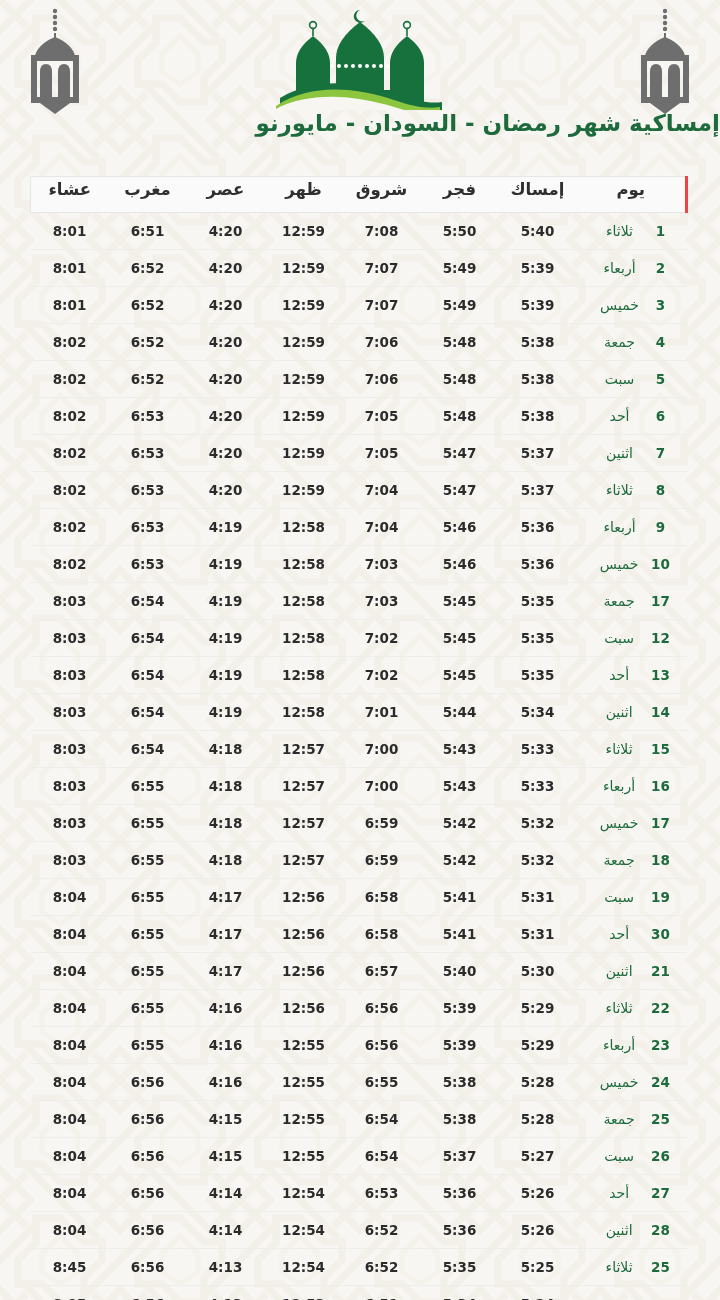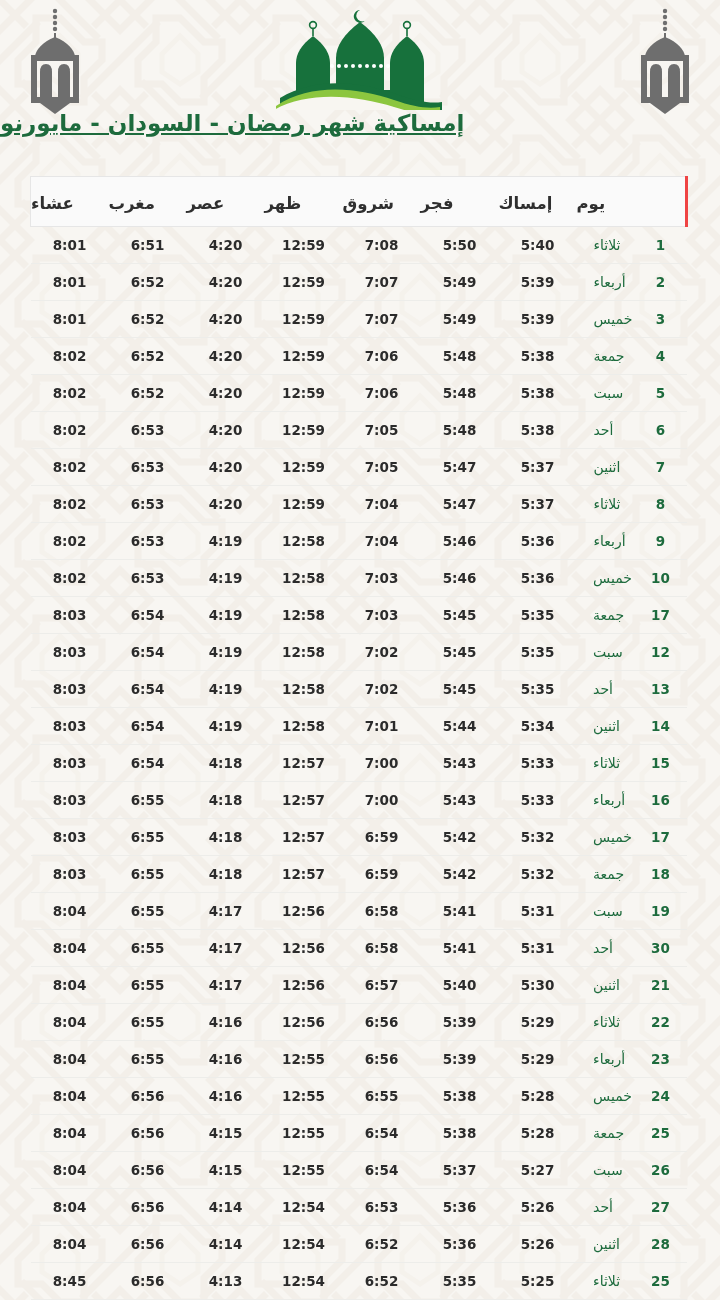--- a/index.html
+++ b/index.html
@@ -57,27 +57,26 @@
   .mosque {
     width: 188px;
     height: 104px;
   }
 
   .title {
     position: absolute;
     top: 110px;
     left: 0;
     right: 0;
-    text-align: left;
+    text-align: right;
     font-size: 23px;
     font-weight: bold;
     color: #1d6b3d;
     letter-spacing: 0;
     direction: rtl;
-    text-decoration: underline;
   }
 
   
   .table-wrap {
     margin: 8px 32px 0 32px;
     direction: rtl;
   }
   table.imsak {
     width: 100%;
     border-collapse: collapse;
@@ -85,22 +84,22 @@
     direction: rtl;
   }
   table.imsak thead th {
     background: #fafafa;
     border: 1px solid #e6e6e6;
     border-left: none;
     border-right: none;
     font-size: 16.5px;
     font-weight: bold;
     color: #2f2f2f;
-    padding: 17px 0 13px 0;
-    text-align: left;
+    padding: 3px 0 13px 0;
+    text-align: center;
   }
   table.imsak thead th:first-child { border-right: 3px solid #ef4444; }
   table.imsak thead th:last-child  { border-left: 1px solid #e6e6e6; }
 
   table.imsak tbody td {
     border-bottom: 1px solid #ededea;
     font-size: 13.5px;
     font-weight: bold;
     color: #2b2b2b;
     text-align: center;
@@ -122,21 +121,21 @@
     font-weight: bold;
     color: #1d6b3d;
     font-size: 13.5px;
   }
   td.day-cell .dayname {
     display: inline-block;
     font-weight: normal;
     color: #1d6b3d;
     font-size: 14px;
     min-width: 52px;
-    text-align: left;
+    text-align: center;
     margin-right: 6px;
   }
 
   
   col.c-day     { width: 110px; }
   col.c-t       { width: 78px;  }
 </style>
 </head>
 <body>
 

